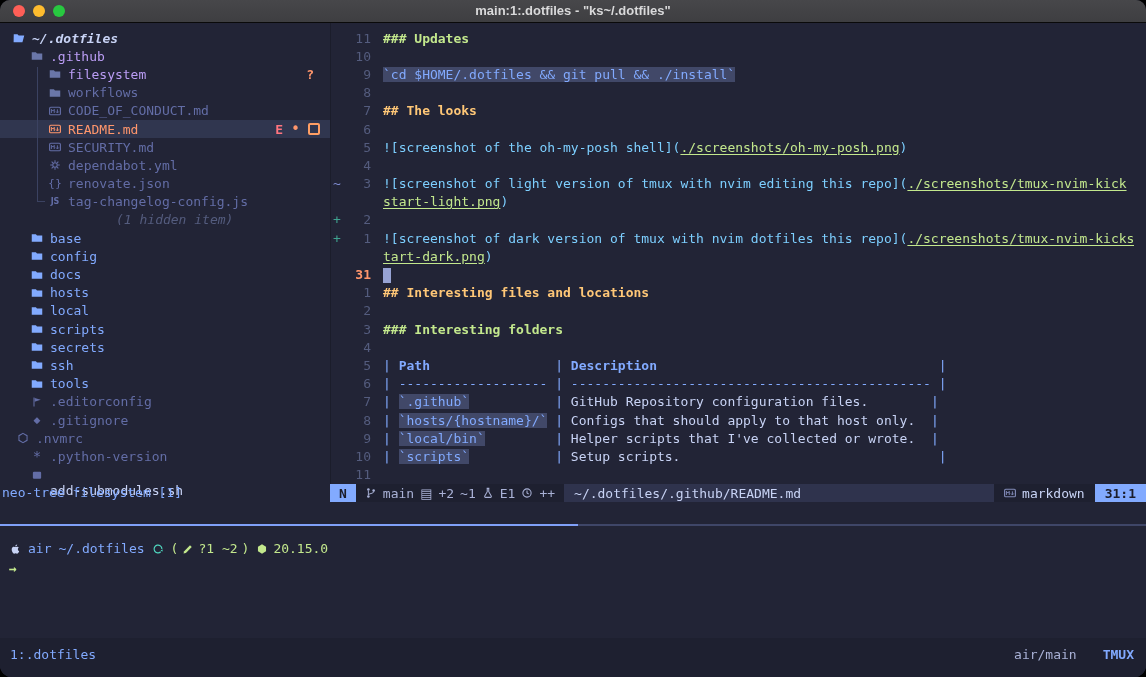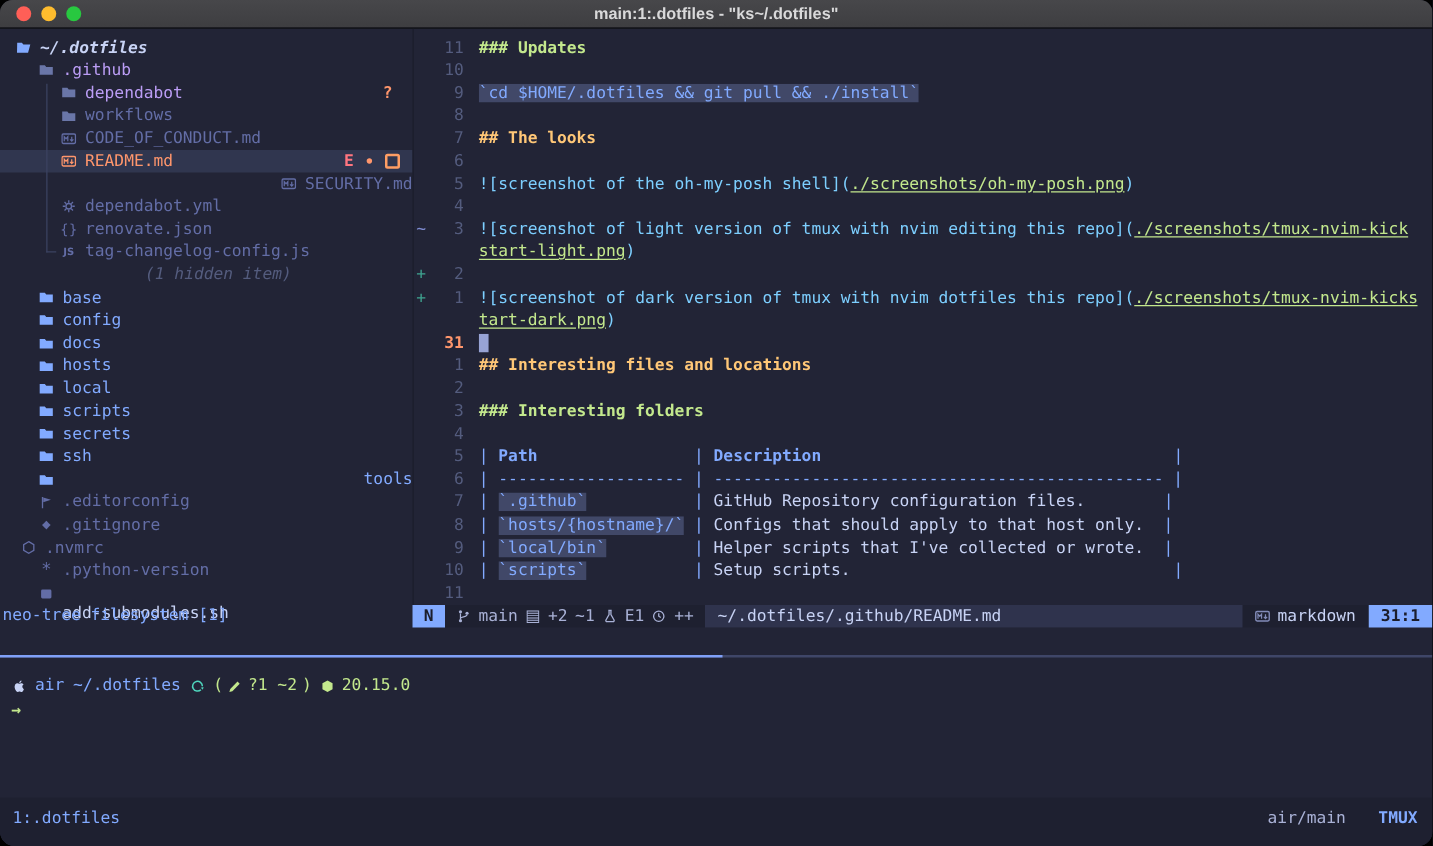--- a/index.html
+++ b/index.html
@@ -91,35 +91,35 @@
       <div class="guide-v"></div>
       <div class="guide-h"></div>
     <div class="trow" style="padding-left: 12px;"><span class="ticon"><span class="icon"><svg width="12" height="12" viewBox="0 0 16 16" xmlns="http://www.w3.org/2000/svg">
                 <path fill="#82aaff" d="M1 3h5l1.6 1.8H15l-2.4 8.7H.8z"></path>
               </svg></span></span><span class="t-root">~/.dotfiles</span></div>
         <div class="trow" style="padding-left: 30px;"><span class="ticon"><span class="icon"><svg width="12" height="12" viewBox="0 0 16 16" xmlns="http://www.w3.org/2000/svg">
                 <path fill="#6a76a8" d="M1 3h5.5L8 4.8h7V13H1z"></path>
               </svg></span></span><span class="t-purple">.github</span></div>
         <div class="trow" style="padding-left: 48px;"><span class="ticon"><span class="icon"><svg width="12" height="12" viewBox="0 0 16 16" xmlns="http://www.w3.org/2000/svg">
                 <path fill="#6a76a8" d="M1 3h5.5L8 4.8h7V13H1z"></path>
-              </svg></span></span><span class="t-purple">dependabot</span><span class="badge">?</span></div>
+              </svg></span></span><span class="t-purple">filesystem</span><span class="badge">?</span></div>
         <div class="trow" style="padding-left: 48px;"><span class="ticon"><span class="icon"><svg width="12" height="12" viewBox="0 0 16 16" xmlns="http://www.w3.org/2000/svg">
                 <path fill="#6a76a8" d="M1 3h5.5L8 4.8h7V13H1z"></path>
               </svg></span></span><span class="t-gray">workflows</span></div>
         <div class="trow" style="padding-left: 48px;"><span class="ticon"><span class="icon"><svg width="12" height="12" viewBox="0 0 16 16" xmlns="http://www.w3.org/2000/svg">
                 <rect x="0.8" y="3" width="14.4" height="10" rx="1.5" fill="none" stroke="#636da6" stroke-width="1.5"></rect>
                 <path fill="none" stroke="#636da6" stroke-width="1.3" d="M3.2 10.6V5.8l1.9 2.3L7 5.8v4.8"></path>
                 <path fill="none" stroke="#636da6" stroke-width="1.3" d="M11.2 5.8v4.4M9.4 8.7l1.8 1.9 1.8-1.9"></path>
               </svg></span></span><span class="t-gray">CODE_OF_CONDUCT.md</span></div>
         <div class="trow sel" style="padding-left: 48px;"><span class="ticon"><span class="icon"><svg width="12" height="12" viewBox="0 0 16 16" xmlns="http://www.w3.org/2000/svg">
                 <rect x="0.8" y="3" width="14.4" height="10" rx="1.5" fill="none" stroke="#ff966c" stroke-width="1.5"></rect>
                 <path fill="none" stroke="#ff966c" stroke-width="1.3" d="M3.2 10.6V5.8l1.9 2.3L7 5.8v4.8"></path>
                 <path fill="none" stroke="#ff966c" stroke-width="1.3" d="M11.2 5.8v4.4M9.4 8.7l1.8 1.9 1.8-1.9"></path>
               </svg></span></span><span class="t-orange">README.md</span><span class="markers"><span class="mk-e">E</span><span class="mk-dot">•</span><span class="mk-sq"></span></span></div>
-        <div class="trow" style="padding-left: 48px; justify-content: flex-end;"><span class="ticon"><span class="icon"><svg width="12" height="12" viewBox="0 0 16 16" xmlns="http://www.w3.org/2000/svg">
+        <div class="trow" style="padding-left: 48px;"><span class="ticon"><span class="icon"><svg width="12" height="12" viewBox="0 0 16 16" xmlns="http://www.w3.org/2000/svg">
                 <rect x="0.8" y="3" width="14.4" height="10" rx="1.5" fill="none" stroke="#636da6" stroke-width="1.5"></rect>
                 <path fill="none" stroke="#636da6" stroke-width="1.3" d="M3.2 10.6V5.8l1.9 2.3L7 5.8v4.8"></path>
                 <path fill="none" stroke="#636da6" stroke-width="1.3" d="M11.2 5.8v4.4M9.4 8.7l1.8 1.9 1.8-1.9"></path>
               </svg></span></span><span class="t-gray">SECURITY.md</span></div>
         <div class="trow" style="padding-left: 48px;"><span class="ticon"><span class="icon"><svg width="12" height="12" viewBox="0 0 16 16" xmlns="http://www.w3.org/2000/svg">
                 <circle cx="8" cy="8" r="3" fill="none" stroke="#636da6" stroke-width="1.5"></circle>
                 <path stroke="#636da6" stroke-width="1.4" d="M8 1.6v2.6M8 11.8v2.6M1.6 8h2.6M11.8 8h2.6M3.5 3.5l1.8 1.8M10.7 10.7l1.8 1.8M12.5 3.5l-1.8 1.8M5.3 10.7l-1.8 1.8"></path>
               </svg></span></span><span class="t-gray">dependabot.yml</span></div>
         <div class="trow" style="padding-left: 48px;"><span class="ticon"><span class="icon"><span class="ch-icon" style="color:#636da6;font-size:11px">{}</span></span></span><span class="t-gray">renovate.json</span></div>
         <div class="trow" style="padding-left: 48px;"><span class="ticon"><span class="icon"><span class="ch-icon" style="color:#636da6;font-size:8px;font-weight:bold">JS</span></span></span><span class="t-gray">tag-changelog-config.js</span></div>
@@ -141,21 +141,21 @@
               </svg></span></span><span class="t-blue">local</span></div>
         <div class="trow" style="padding-left: 30px;"><span class="ticon"><span class="icon"><svg width="12" height="12" viewBox="0 0 16 16" xmlns="http://www.w3.org/2000/svg">
                 <path fill="#82aaff" d="M1 3h5.5L8 4.8h7V13H1z"></path>
               </svg></span></span><span class="t-blue">scripts</span></div>
         <div class="trow" style="padding-left: 30px;"><span class="ticon"><span class="icon"><svg width="12" height="12" viewBox="0 0 16 16" xmlns="http://www.w3.org/2000/svg">
                 <path fill="#82aaff" d="M1 3h5.5L8 4.8h7V13H1z"></path>
               </svg></span></span><span class="t-blue">secrets</span></div>
         <div class="trow" style="padding-left: 30px;"><span class="ticon"><span class="icon"><svg width="12" height="12" viewBox="0 0 16 16" xmlns="http://www.w3.org/2000/svg">
                 <path fill="#82aaff" d="M1 3h5.5L8 4.8h7V13H1z"></path>
               </svg></span></span><span class="t-blue">ssh</span></div>
-        <div class="trow" style="padding-left: 30px; justify-content: space-between;"><span class="ticon"><span class="icon"><svg width="12" height="12" viewBox="0 0 16 16" xmlns="http://www.w3.org/2000/svg">
+        <div class="trow" style="padding-left: 30px;"><span class="ticon"><span class="icon"><svg width="12" height="12" viewBox="0 0 16 16" xmlns="http://www.w3.org/2000/svg">
                 <path fill="#82aaff" d="M1 3h5.5L8 4.8h7V13H1z"></path>
               </svg></span></span><span class="t-blue">tools</span></div>
         <div class="trow" style="padding-left: 30px;"><span class="ticon"><span class="icon"><svg width="12" height="12" viewBox="0 0 16 16" xmlns="http://www.w3.org/2000/svg">
                 <path stroke="#636da6" stroke-width="1.4" d="M4 2v12"></path>
                 <path fill="#636da6" d="M4.8 2.6L13 5.1 4.8 7.6z"></path>
               </svg></span></span><span class="t-gray">.editorconfig</span></div>
         <div class="trow" style="padding-left: 30px;"><span class="ticon"><span class="icon"><span class="ch-icon" style="color:#636da6;font-size:9px">◆</span></span></span><span class="t-gray">.gitignore</span></div>
         <div class="trow" style="padding-left: 16px;"><span class="ticon"><span class="icon"><svg width="12" height="12" viewBox="0 0 16 16" xmlns="http://www.w3.org/2000/svg">
                 <path fill="none" stroke="#636da6" stroke-width="1.4" d="M8 1.8l5.4 3.1v6.2L8 14.2l-5.4-3.1V4.9z"></path>
               </svg></span></span><span class="t-gray">.nvmrc</span></div>

